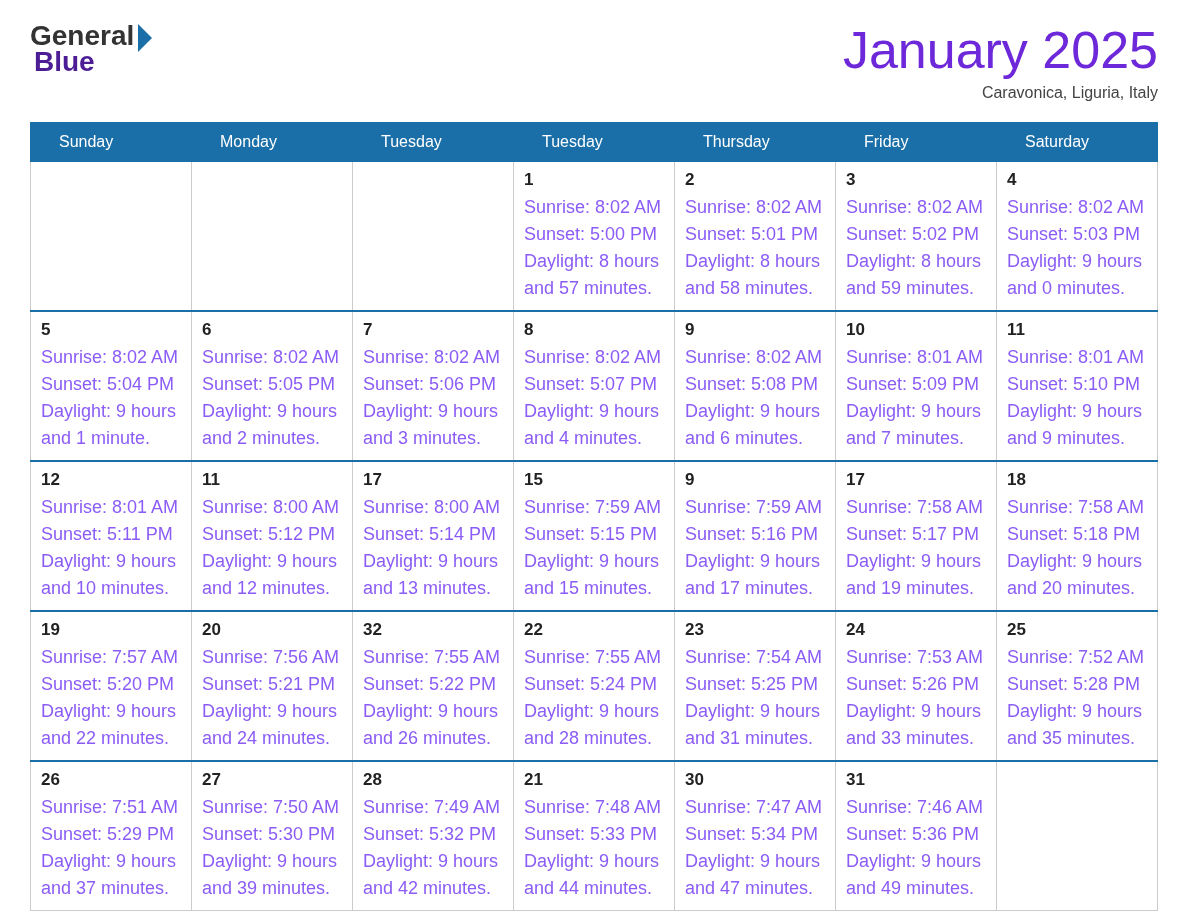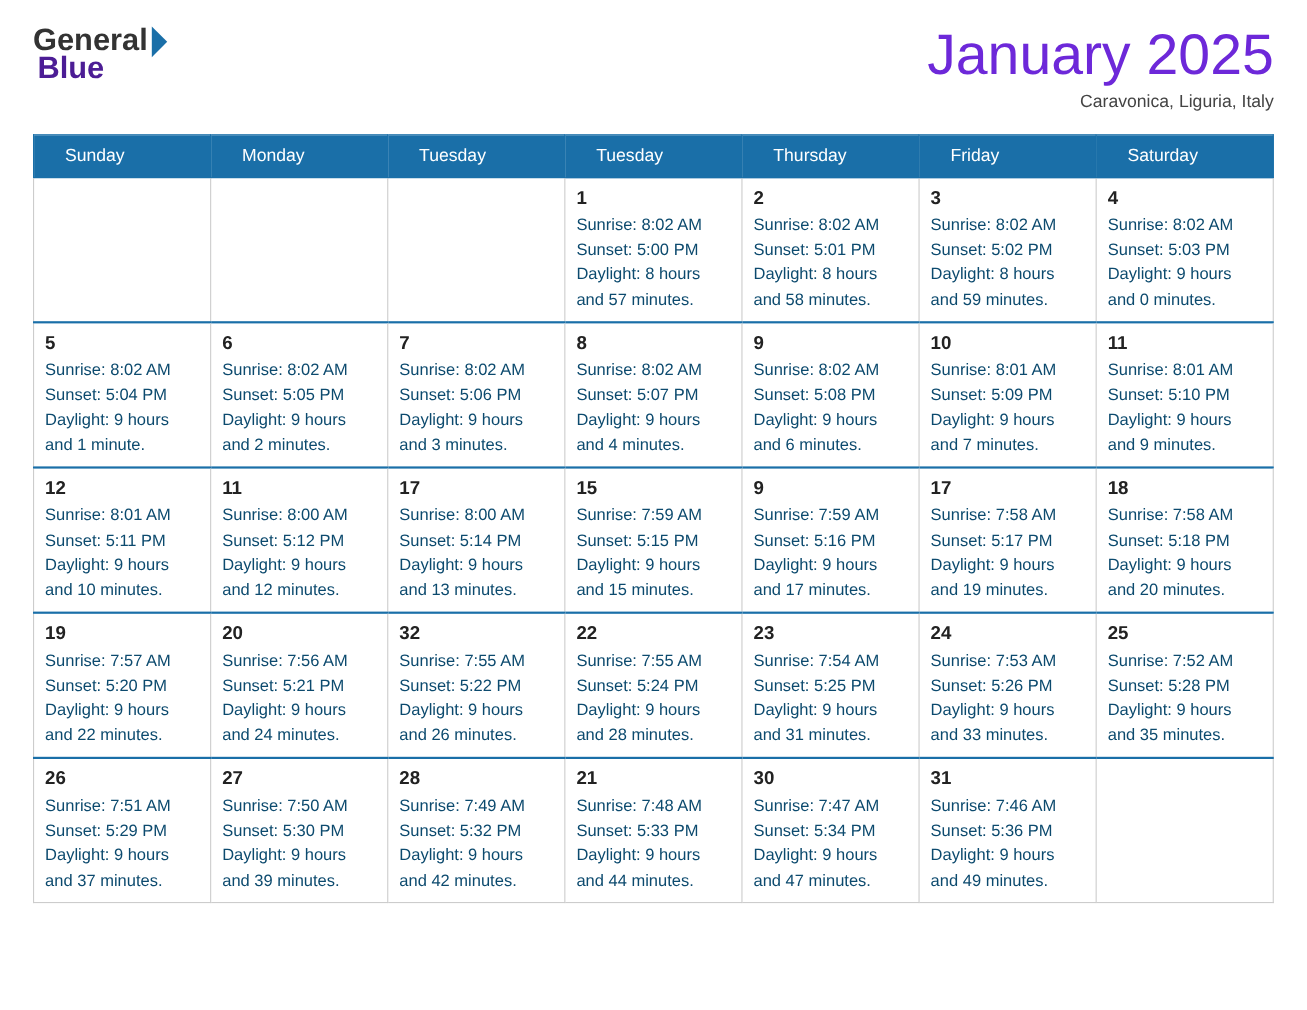--- a/index.html
+++ b/index.html
@@ -83,22 +83,22 @@
       height: 110px;
     }
     .calendar-table tbody tr td .day-num {
       font-size: 17px;
       font-weight: bold;
       color: #222;
       display: block;
       margin-bottom: 4px;
     }
     .calendar-table tbody tr td .day-info {
-      font-size: 15px;
-      color: #0c4a6e;
+      font-size: 18px;
+      color: #8b5cf6;
       line-height: 1.5;
     }
     .calendar-table tbody tr:not(:last-child) td {
       border-bottom: 2px solid #1a6fa8;
     }
     .empty-cell {
       background: #fff;
     }
   </style>
 </head>

